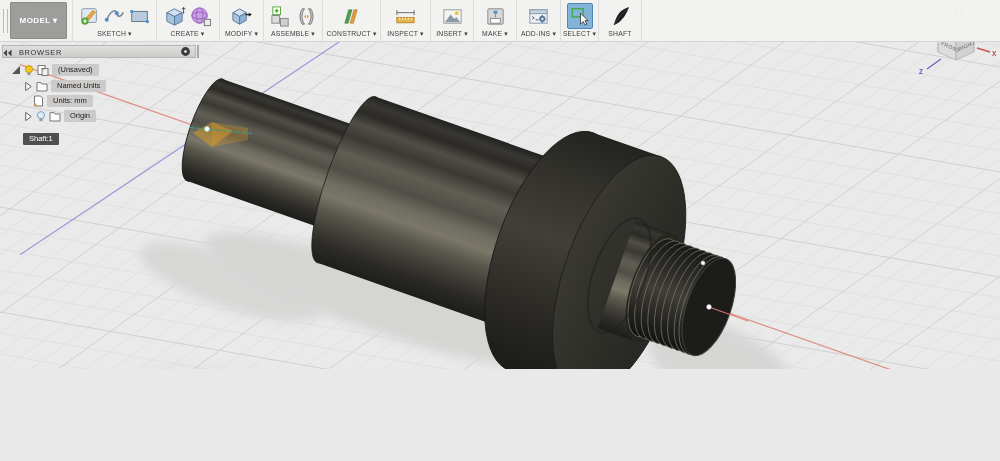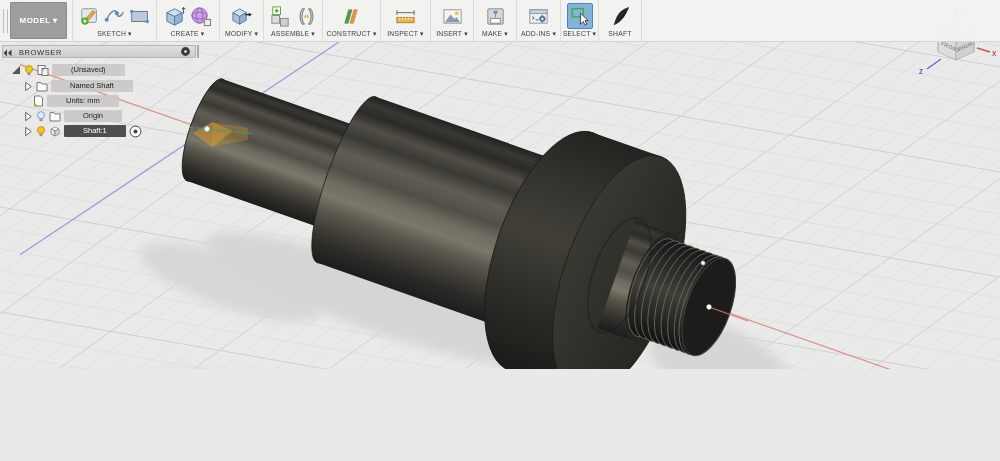--- a/index.html
+++ b/index.html
@@ -13,21 +13,21 @@
   .tgroup{position:absolute;top:0;height:42px;display:flex;flex-direction:column;align-items:center;justify-content:flex-start;padding-top:3px;border-left:1px solid #dcdcdb;}
   .tgroup:last-of-type{border-right:1px solid #dcdcdb;}
   .ticons{display:flex;align-items:center;justify-content:center;gap:3px;height:26px;}
   .tlabel{font-size:6.8px;color:#3d3d3c;letter-spacing:.2px;margin-top:1px;white-space:nowrap;cursor:pointer;}
   .selbtn{width:26px;height:26px;background:#84b3da;border:1px solid #5185b5;border-radius:2px;display:flex;align-items:center;justify-content:center;}
   
   #browser-header{position:absolute;left:2px;top:45px;width:194px;height:13px;background:linear-gradient(#dfdfde,#cccccb);border:1px solid #b6b6b5;display:flex;align-items:flex-end;z-index:15;}
   #browser-header .btitle{font-size:7.5px;color:#333;letter-spacing:.6px;margin-left:7px;}
   .hdr-ico-right{margin-left:auto;margin-right:4px;display:flex;align-items:center;}
   .brow{position:absolute;display:flex;align-items:center;gap:3px;z-index:15;height:14px;}
-  .chip{background:rgba(201,200,199,0.92);border-radius:1px;padding:1px 19px 2px;font-size:7.5px;color:#222;white-space:nowrap;cursor:pointer;}
+  .chip{background:rgba(201,200,199,0.92);border-radius:1px;padding:1px 6px 2px;font-size:7.5px;color:#222;white-space:nowrap;cursor:pointer;}
   .chip.sel{background:#4e4e4e;color:#fff;}
   .edge-sliver{position:absolute;width:2px;background:#a9a9a8;z-index:16;}
   
   #comments{position:absolute;left:1px;top:442px;width:196px;height:16px;background:linear-gradient(#d7d6d5,#c8c7c6);border:1px solid #b1b1b0;border-radius:2px;display:flex;align-items:center;z-index:15;}
   #comments .ctitle{font-size:7.5px;color:#3f3f3e;letter-spacing:.5px;margin-left:26px;}
   
   #navbar{position:absolute;left:418px;top:439px;display:flex;align-items:center;gap:3px;z-index:15;}
   #navbar .sp{width:8px;}
   #navbar svg{cursor:pointer;}
   
@@ -329,21 +329,21 @@
     <span class="chip">(Unsaved)</span>
   </div>
 
   <div class="brow" style="left:23px;top:79px;">
     <svg width="10" height="11" viewBox="0 0 10 12">
         <polygon points="2.5,1.5 8.5,6 2.5,10.5" fill="#fdfdfd" stroke="#555" stroke-width="1"></polygon>
       </svg>
     <svg width="12" height="11" viewBox="0 0 12 11">
         <path d="M1 3 L1 1.6 L5 1.6 L6 3 L11 3 L11 10 L1 10 Z" fill="#fcfcfc" stroke="#777"></path>
       </svg>
-    <span class="chip">Named Shaft</span>
+    <span class="chip">Named Units</span>
   </div>
 
   <div class="brow" style="left:33px;top:94px;">
     <svg width="11" height="12" viewBox="0 0 11 12">
         <path d="M1.5 1 H7.5 L9.5 3 V11 H1.5 Z" fill="#fff" stroke="#777"></path>
         <polygon points="1.5,11 1.5,7.5 5,11" fill="#e8a33d"></polygon>
       </svg>
     <span class="chip">Units: mm</span>
   </div>
 
@@ -354,21 +354,21 @@
     <svg width="10" height="11" viewBox="0 0 10 11">
         <circle cx="5" cy="4.2" r="3.6" fill="#dcebf8" stroke="#5d8fc4" stroke-width=".8"></circle>
         <rect x="3.4" y="7.6" width="3.2" height="2.6" fill="#9a9a9a"></rect>
       </svg>
     <svg width="12" height="11" viewBox="0 0 12 11">
         <path d="M1 3 L1 1.6 L5 1.6 L6 3 L11 3 L11 10 L1 10 Z" fill="#fcfcfc" stroke="#777"></path>
       </svg>
     <span class="chip">Origin</span>
   </div>
 
-  <div class="brow" style="left:23px;top:124px;">
+  <div class="brow" style="left:23px;top:124px;flex-direction:column;">
     <svg width="10" height="11" viewBox="0 0 10 12">
         <polygon points="2.5,1.5 8.5,6 2.5,10.5" fill="#fdfdfd" stroke="#555" stroke-width="1"></polygon>
       </svg>
     <svg width="10" height="11" viewBox="0 0 10 11">
         <circle cx="5" cy="4.2" r="3.6" fill="#f6c51e" stroke="#b98f00" stroke-width=".8"></circle>
         <rect x="3.4" y="7.6" width="3.2" height="2.6" fill="#9a9a9a"></rect>
       </svg>
     <svg width="12" height="12" viewBox="0 0 12 12">
         <polygon points="2,4 6,2 10,4 6,6" fill="#fff" stroke="#777" stroke-width=".7"></polygon>
         <polygon points="2,4 6,6 6,11 2,9" fill="#e6e6e6" stroke="#777" stroke-width=".7"></polygon>

